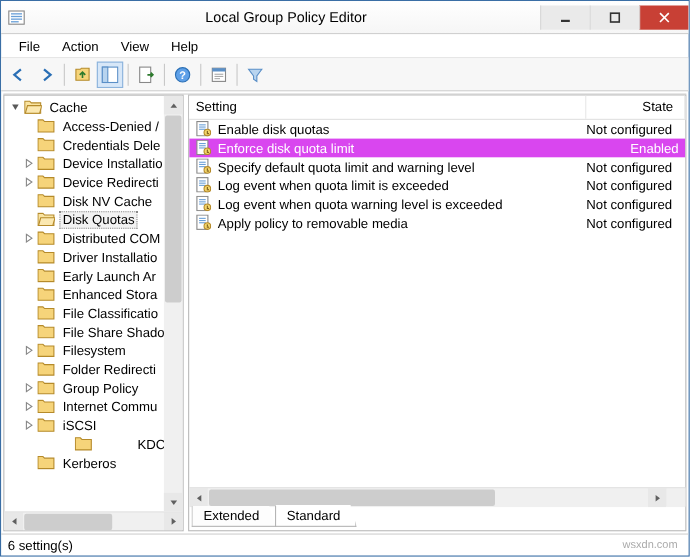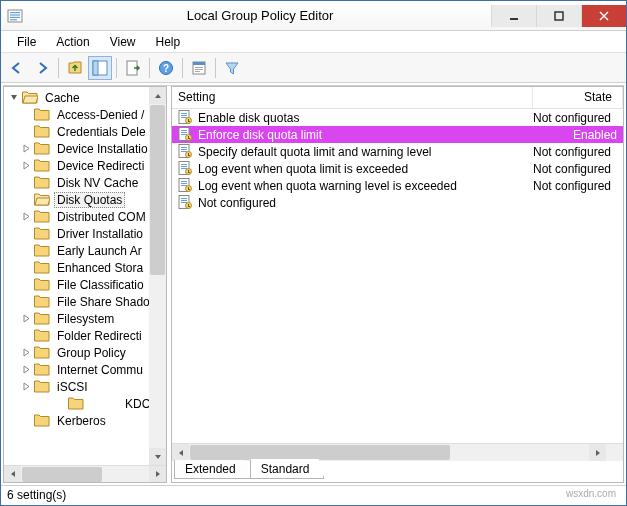--- a/index.html
+++ b/index.html
@@ -204,21 +204,21 @@
     background: #fff;
     border-top: 1px solid #fff;
     margin-top: -1px;
   }
   
   .statusbar {
     height: 20px;
     border-top: 1px solid #d0d0d0;
     padding: 2px 6px;
     font-size: 12px;
-    display:flex; align-items:flex-start; justify-content:space-between;
+    display:flex; align-items:center; justify-content:space-between;
   }
   .watermark { color:#aaa; font-size:10px; padding-right:4px; }
 </style>
 </head>
 <body>
 
 <div class="titlebar">
   <div class="sysicon">
     <svg width="16" height="16" viewBox="0 0 16 16">
       <rect x="1" y="2" width="14" height="12" fill="#fff" stroke="#888"></rect>
@@ -626,20 +626,21 @@
             <svg width="14" height="14" viewBox="0 0 14 14">
     <rect x="1" y="0.5" width="10" height="13" fill="#fff" stroke="#888"></rect>
     <rect x="3" y="3" width="6" height="1" fill="#6aa0d8"></rect>
     <rect x="3" y="5" width="6" height="1" fill="#6aa0d8"></rect>
     <rect x="3" y="7" width="6" height="1" fill="#6aa0d8"></rect>
     <circle cx="10.5" cy="10.5" r="3" fill="#f3d56a" stroke="#b58a2a"></circle>
     <rect x="10" y="9" width="1" height="2" fill="#7a5a1a"></rect>
     <rect x="10" y="11" width="2" height="1" fill="#7a5a1a"></rect>
   </svg>
           </span>
+          <span class="txt">Apply policy to removable media</span>
           <span class="st">Not configured</span>
         </div>
       </div>
     <div class="right-scroll-h">
       <div class="sb-btn">
           <svg width="8" height="8">
             <path d="M6 1 L2 4 L6 7 Z" fill="#606060"></path>
           </svg>
         </div>
       <div class="sb-track">

